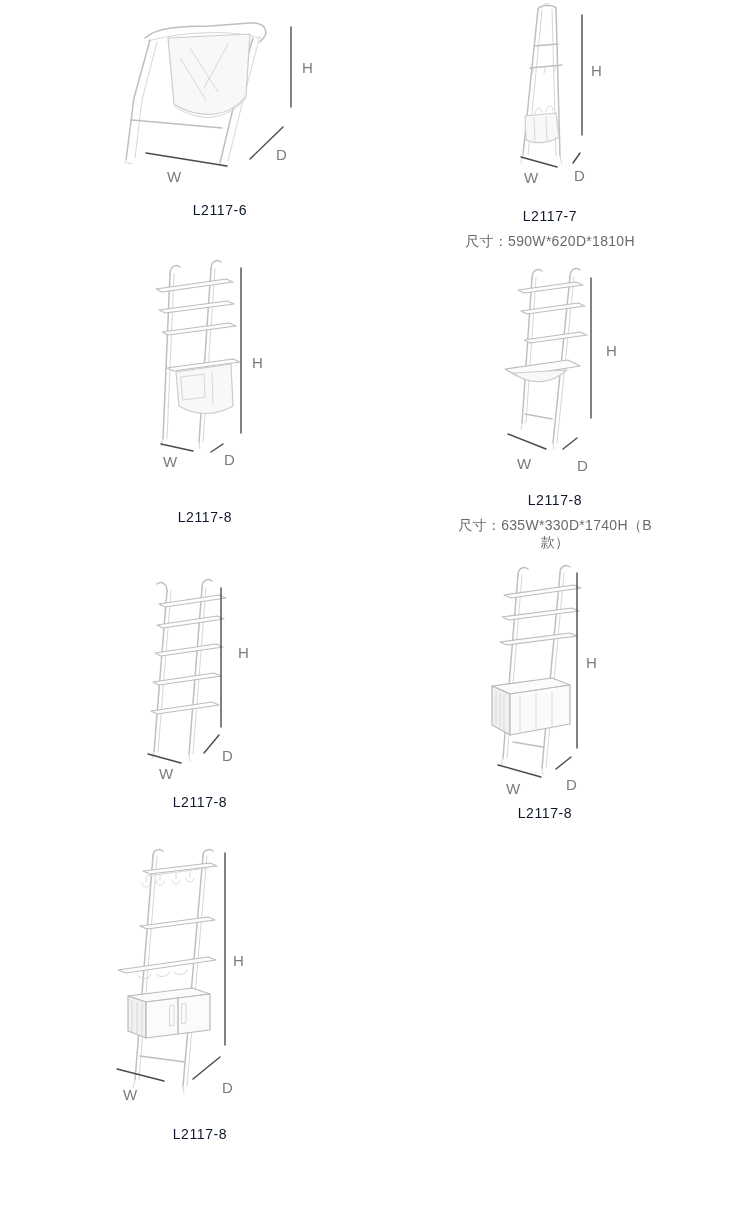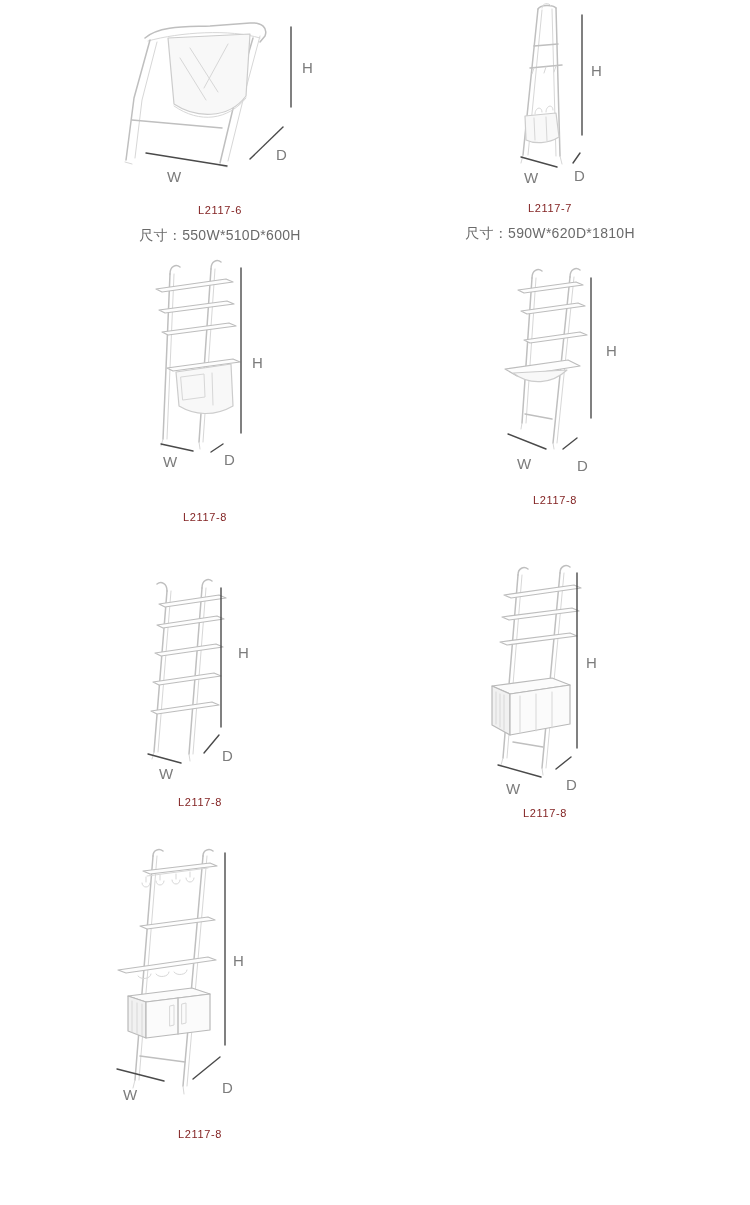--- a/index.html
+++ b/index.html
@@ -2,21 +2,21 @@
 <html><head>
 <meta charset="utf-8">
 <style>
   html,body { margin:0; padding:0; background:#ffffff; }
   .page {
     position:relative; width:750px; height:1205px; background:#ffffff;
     font-family:"Liberation Sans","DejaVu Sans",sans-serif; overflow:hidden;
   }
   .card { position:absolute; text-align:center; }
   .code {
-    font-size:11px; color:#7f1d1d; letter-spacing:0.6px; line-height:17px;text-align:center;
+    font-size:14px; color:#0f172a; letter-spacing:0.6px; line-height:17px;text-align:center;
   }
   .size {
     font-size:14px; color:#6a6a6a; letter-spacing:0.3px; margin-top:8px; line-height:17px;
   }
   svg { display:block; }
   svg text {
     font-family:"Liberation Sans","DejaVu Sans",sans-serif;
     font-size:15px; fill:#7c7c7c;
   }
   .sk   { fill:none; stroke:#bfbfbf; stroke-width:1.5; stroke-linecap:round; stroke-linejoin:round; }
@@ -50,21 +50,20 @@
       <g>
         <path class="dim" d="M181,19 L181,99"></path>
         <path class="dim" d="M140,151 L173,119"></path>
         <path class="dim" d="M36,145 L117,158"></path>
         <text x="192" y="65">H</text>
         <text x="166" y="152">D</text>
         <text x="57" y="174">W</text>
       </g>
     </svg>
     <div class="code" style="margin-top:6px;">L2117-6</div>
-    <div class="size">尺寸：550W*510D*600H</div>
   </div>
 
   <div class="card" style="left:450px; top:2px; width:200px;">
     <svg width="200" height="192" viewBox="0 0 200 192">
       <g>
         <path class="sk" d="M88,7 C90,3 102,2 106,6"></path>
         <path class="sk2" d="M92,6 C92,1 99,0 101,4"></path>
         <path class="sk" d="M88,7 L73,153"></path>
         <path class="sk2" d="M92,8 L78,153"></path>
         <path class="sk" d="M106,6 L110,154"></path>
@@ -79,21 +78,21 @@
       </g>
       <g>
         <path class="dim" d="M132,13 L132,133"></path>
         <path class="dim" d="M71,155 L107,165"></path>
         <path class="dim" d="M123,161 L130,151"></path>
         <text x="141" y="74">H</text>
         <text x="74" y="181">W</text>
         <text x="124" y="179">D</text>
       </g>
     </svg>
-    <div class="code" style="margin-top:6px;">L2117-7</div>
+    <div class="code" style="margin-top:14px;">L2117-7</div>
     <div class="size">尺寸：590W*620D*1810H</div>
   </div>
 
   <div class="card" style="left:100px; top:255px; width:210px;">
     <svg width="210" height="242" viewBox="0 0 210 242">
       <g>
         <path class="sk" d="M70,19 C70,11 76,9 80,12"></path>
         <path class="sk" d="M111,14 C111,6 117,4 121,7"></path>
         <path class="sk" d="M70,19 L63,184"></path>
         <path class="sk2" d="M74,19 L67,184"></path>
@@ -140,20 +139,21 @@
       <g>
         <path class="dim" d="M141,22 L141,162"></path>
         <path class="dim" d="M58,178 L96,193"></path>
         <path class="dim" d="M113,193 L127,182"></path>
         <text x="156" y="100">H</text>
         <text x="67" y="213">W</text>
         <text x="127" y="215">D</text>
       </g>
     </svg>
     <div class="code" style="margin-top:8px;">L2117-8</div>
+    <div class="size">尺寸：635W*330D*1740H（B款）</div>
   </div>
 
   <div class="card" style="left:95px; top:568px; width:210px;">
     <svg width="210" height="220" viewBox="0 0 210 220">
       <g>
         <path class="sk" d="M72,23 C72,15 66,13 62,16"></path>
         <path class="sk" d="M107,20 C107,12 113,10 117,13"></path>
         <path class="sk" d="M72,23 L59,184"></path>
         <path class="sk2" d="M76,23 L63,184"></path>
         <path class="sk" d="M107,20 L94,186"></path>

